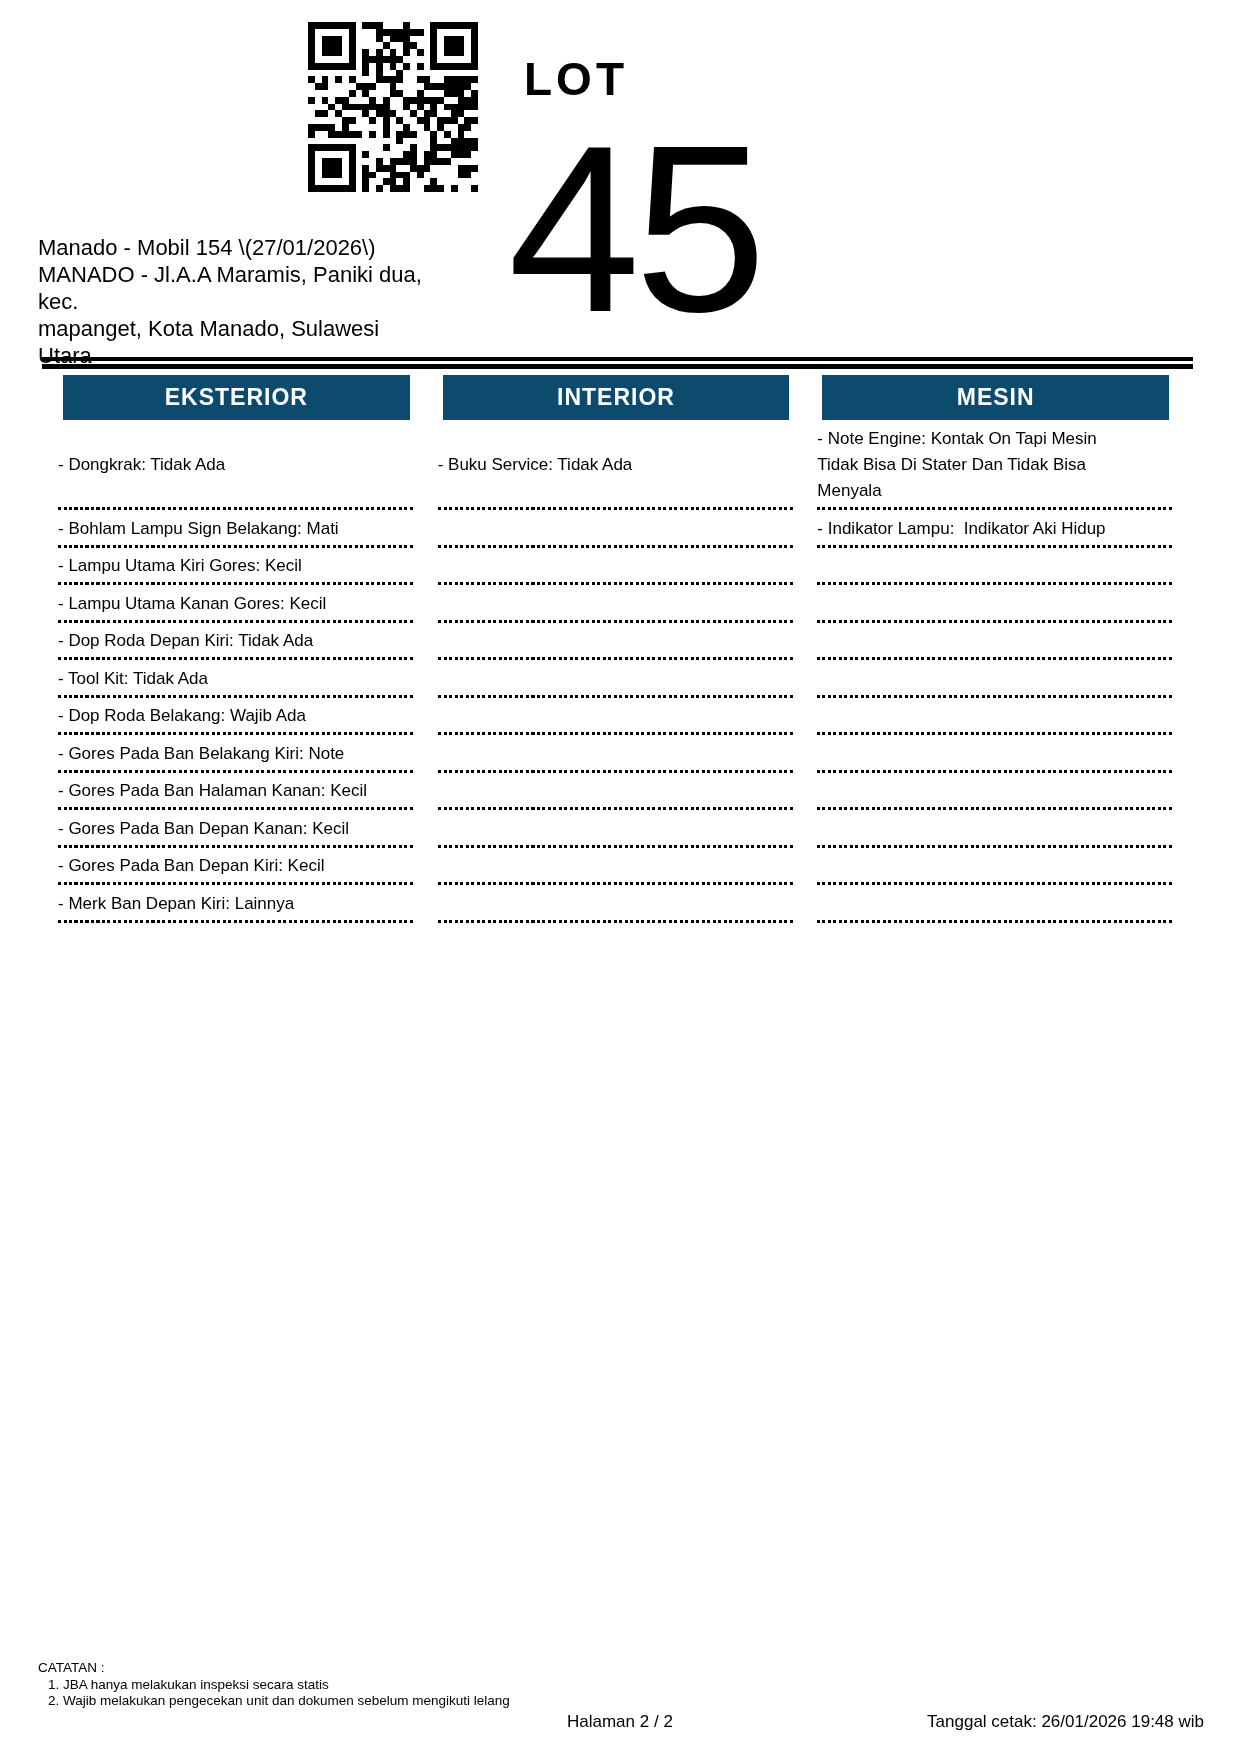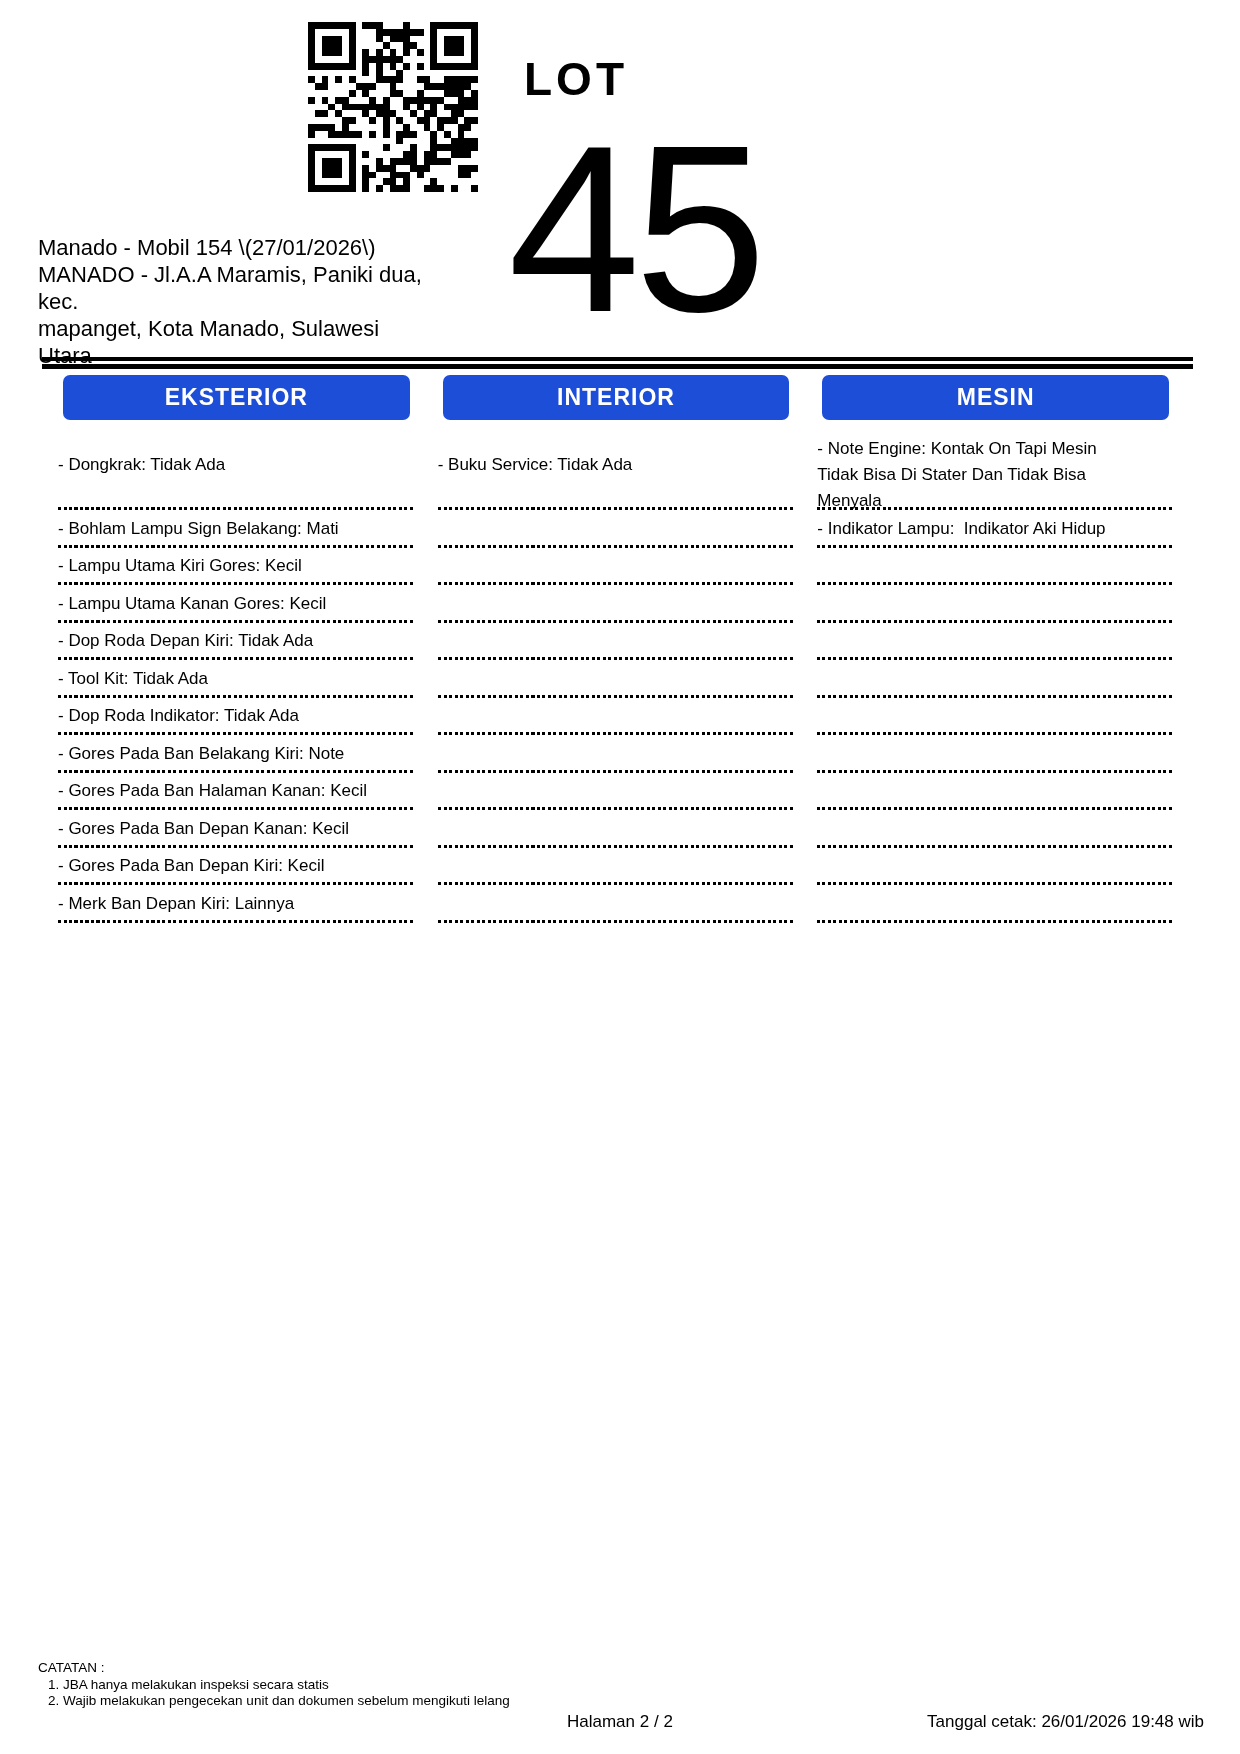--- a/index.html
+++ b/index.html
@@ -32,33 +32,33 @@
     position:absolute; left:42px; top:357px; width:1151px; height:12px;
     border-top:4px solid #000; border-bottom:5px solid #000;
   }
   .columns {
     position:absolute; left:58px; top:375px; width:1116px;
     display:flex; gap:23px;
   }
   .column { flex:1; min-width:0; }
   .col-header {
     height:45px; margin:0 5px;
-    background:#1d4ed8; color:#fff;
+    background:#0c4a6e; color:#fff;
     font-weight:bold; font-size:23px; letter-spacing:1px;
-    display:flex; align-items:center; justify-content:center;border-radius:7px;
+    display:flex; align-items:center; justify-content:center;
   }
   .rows .row {
     height:37.5px;
     display:flex; align-items:center;
     font-size:17px;
     background:repeating-linear-gradient(90deg,#000 0 3px,transparent 3px 5.5px) left bottom / 100% 3px no-repeat;
   }
   .rows .row.first { height:90px; }
   .column.col-mesin .rows .row.first {
-    align-items:flex-start; padding-top:16px; line-height:26px;
+    align-items:flex-start; padding-top:6px; line-height:26px;
   }
   .column.col-mesin .rows .row.first .item-text { max-width:312px; }
   .item-text { white-space:pre-wrap; }
 
   .notes { position:absolute; left:38px; top:1660px; font-size:13.5px; line-height:16.5px; }
   .note-item { padding-left:10px; }
   .page-info { position:absolute; left:567px; top:1712px; font-size:17px; }
   .print-date { position:absolute; right:36px; top:1712px; font-size:17px; }
 </style>
 </head>
@@ -416,21 +416,21 @@
           <div class="row">
             <span class="item-text">- Lampu Utama Kanan Gores: Kecil</span>
           </div>
           <div class="row">
             <span class="item-text">- Dop Roda Depan Kiri: Tidak Ada</span>
           </div>
           <div class="row">
             <span class="item-text">- Tool Kit: Tidak Ada</span>
           </div>
           <div class="row">
-            <span class="item-text">- Dop Roda Indikator: Tidak Ada</span>
+            <span class="item-text">- Dop Roda Belakang: Wajib Ada</span>
           </div>
           <div class="row">
             <span class="item-text">- Gores Pada Ban Belakang Kiri: Note</span>
           </div>
           <div class="row">
             <span class="item-text">- Gores Pada Ban Halaman Kanan: Kecil</span>
           </div>
           <div class="row">
             <span class="item-text">- Gores Pada Ban Depan Kanan: Kecil</span>
           </div>

